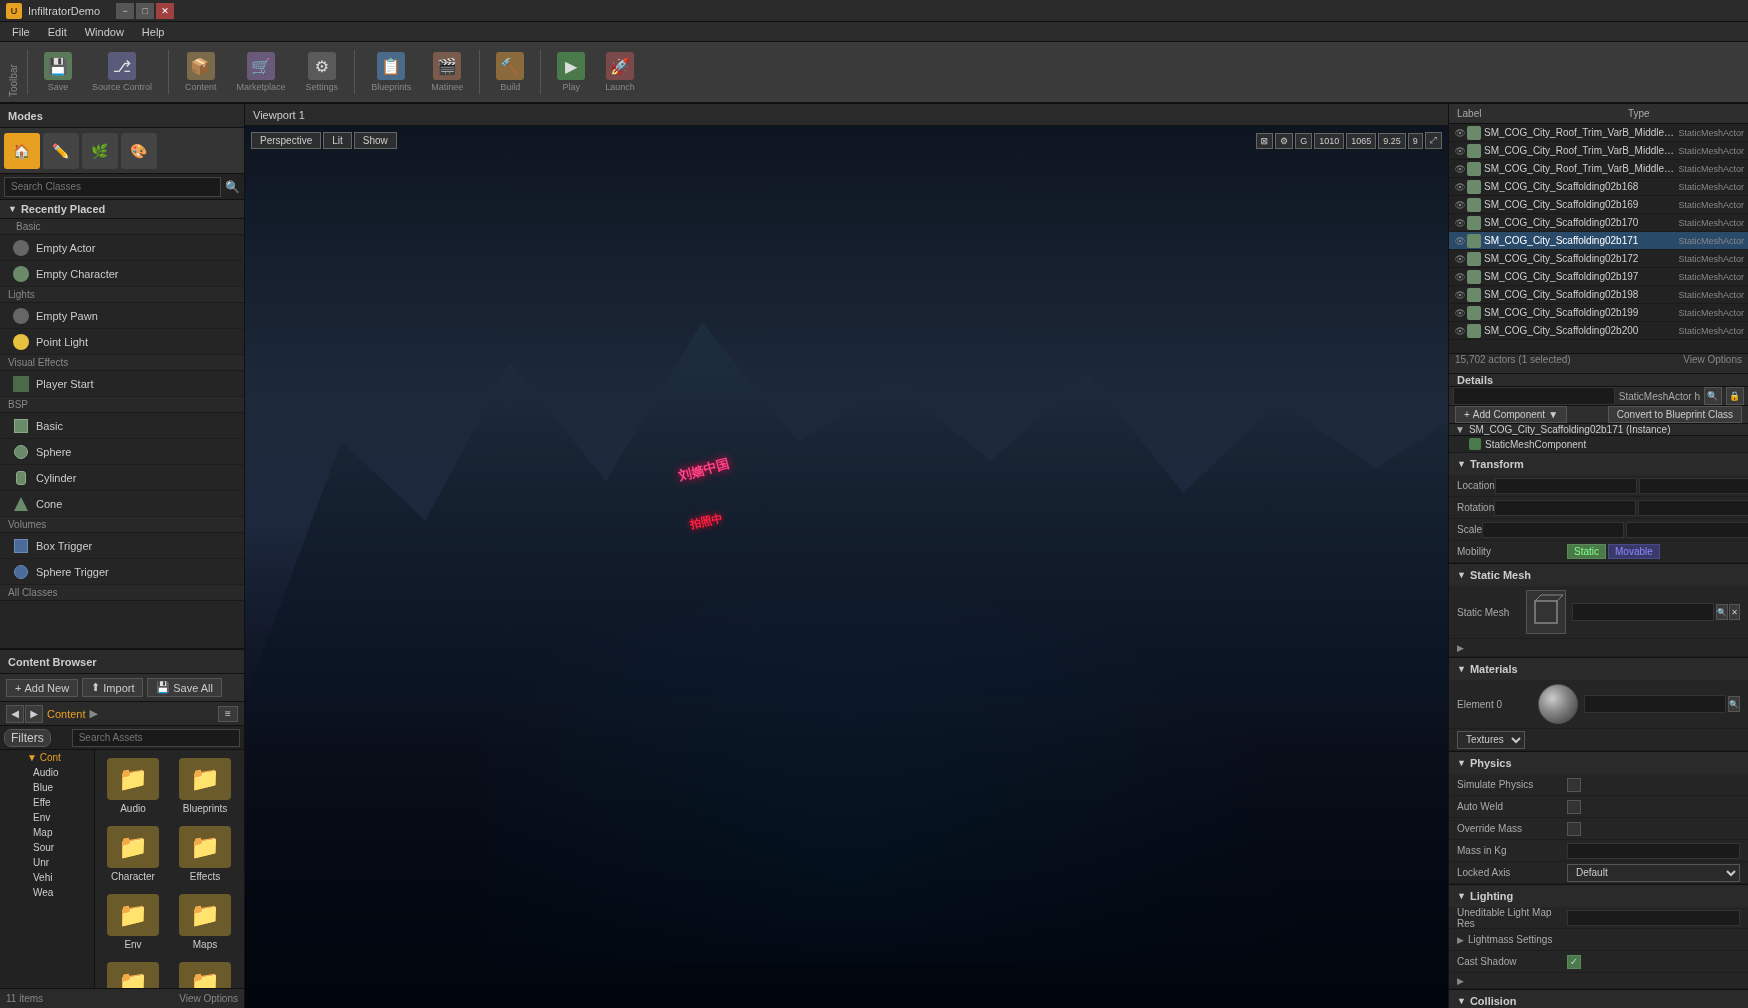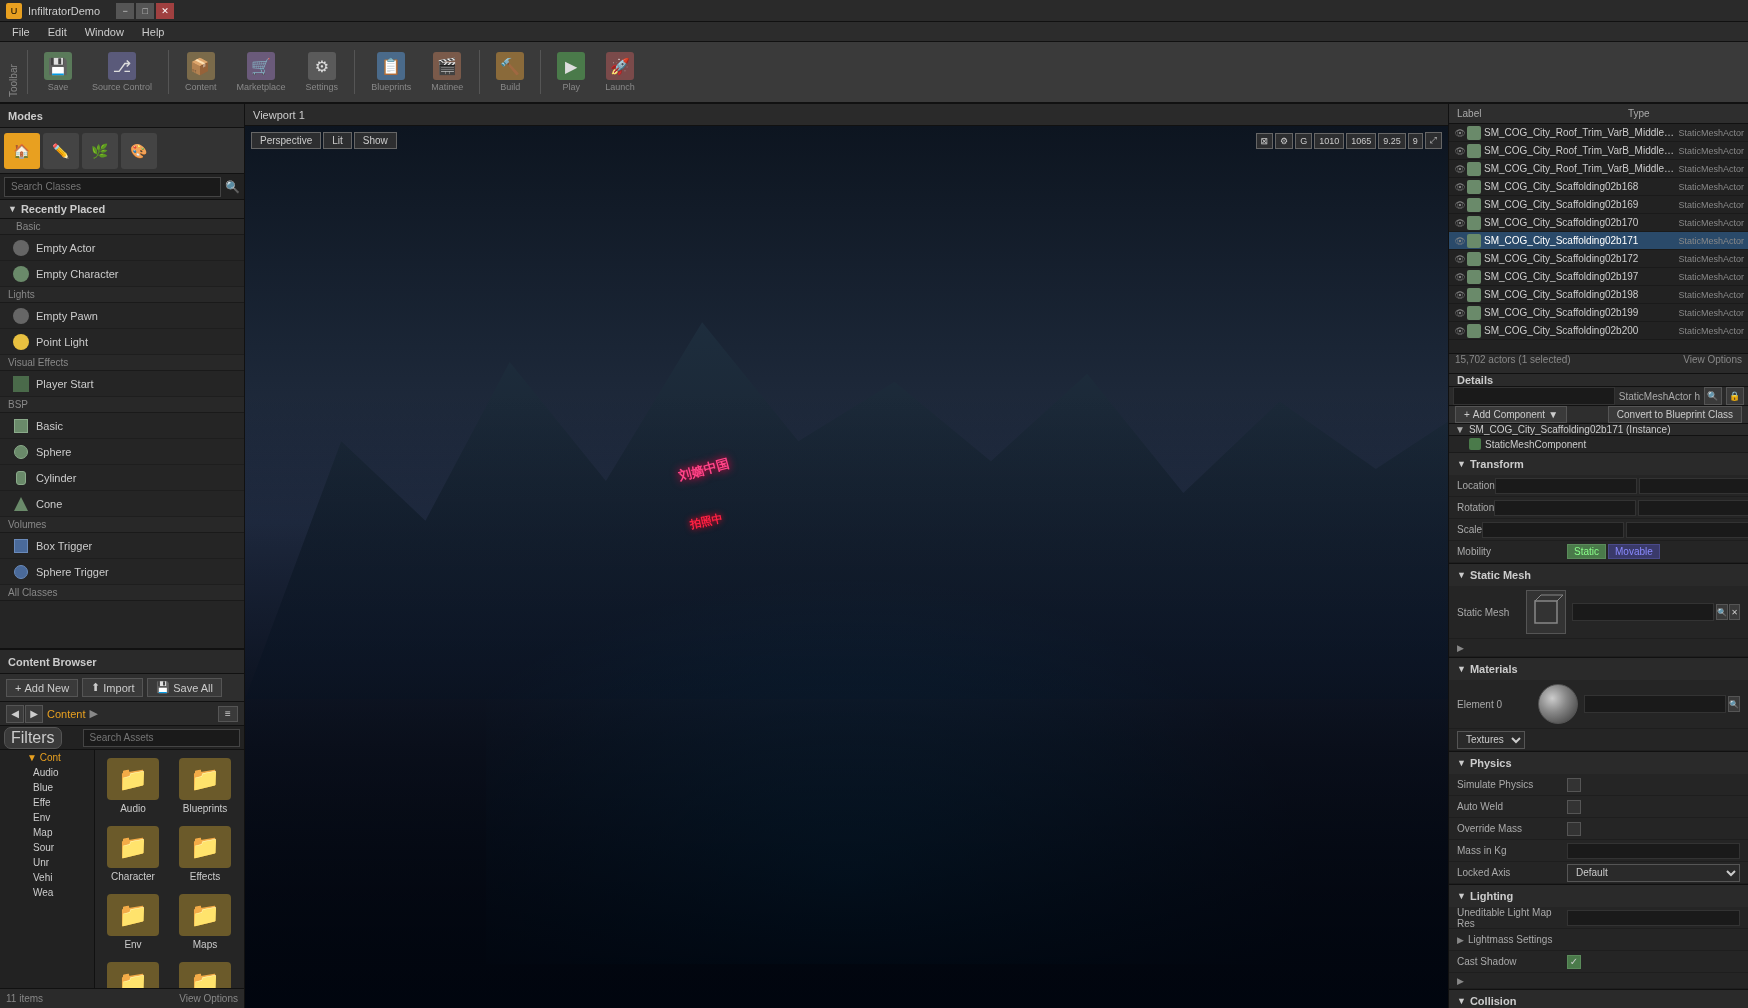--- a/index.html
+++ b/index.html
@@ -292,21 +292,21 @@
         <div class="nav-arrows">
           <button class="nav-arrow">◀</button>
           <button class="nav-arrow">▶</button>
         </div>
         <span style="font-size:11px;color:#e8a020;cursor:pointer;">Content</span>
         <span style="color:#888;">▶</span>
         <button style="background:#3a3a3a;border:1px solid #555;color:#ccc;width:20px;height:16px;font-size:10px;cursor:pointer;margin-left:auto;">≡</button>
       </div>
 
       <div style="height:24px;display:flex;align-items:center;padding:2px 4px;gap:4px;border-bottom:1px solid #111;background:#222;">
-        <button class="cb-btn" style="padding:1px 6px;font-size:16px;border-radius:7px;">Filters</button>
+        <button class="cb-btn" style="padding:1px 6px;font-size:12px;border-radius:7px;">Filters</button>
         <input type="text" style="flex: 1 1 0%; background: rgb(26, 26, 26); border: 1px solid rgb(68, 68, 68); color: rgb(204, 204, 204); padding: 2px 6px; font-size: 10px; height: 18px; margin-left: 17px;" placeholder="Search Assets">
       </div>
 
       <div style="display:flex;flex:1;overflow:hidden;">
 
         <div style="width:95px;background:#222;border-right:1px solid #111;overflow-y:auto;padding-left:21px;">
           <div style="padding:2px 6px;cursor:pointer;color:#e8a020;font-size:10px;white-space:nowrap;">▼ Cont</div>
           <div style="padding:2px 12px;cursor:pointer;color:#ccc;font-size:10px;white-space:nowrap;">  Audio</div>
           <div style="padding:2px 12px;cursor:pointer;color:#ccc;font-size:10px;white-space:nowrap;">  Blue</div>
           <div style="padding:2px 12px;cursor:pointer;color:#ccc;font-size:10px;white-space:nowrap;">  Effe</div>

